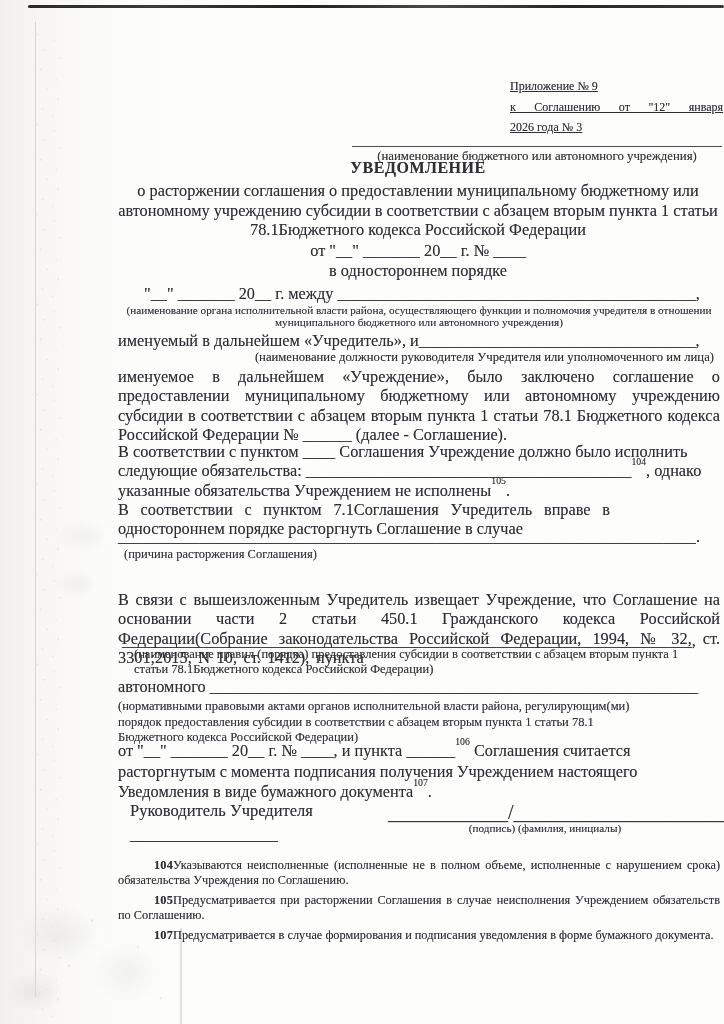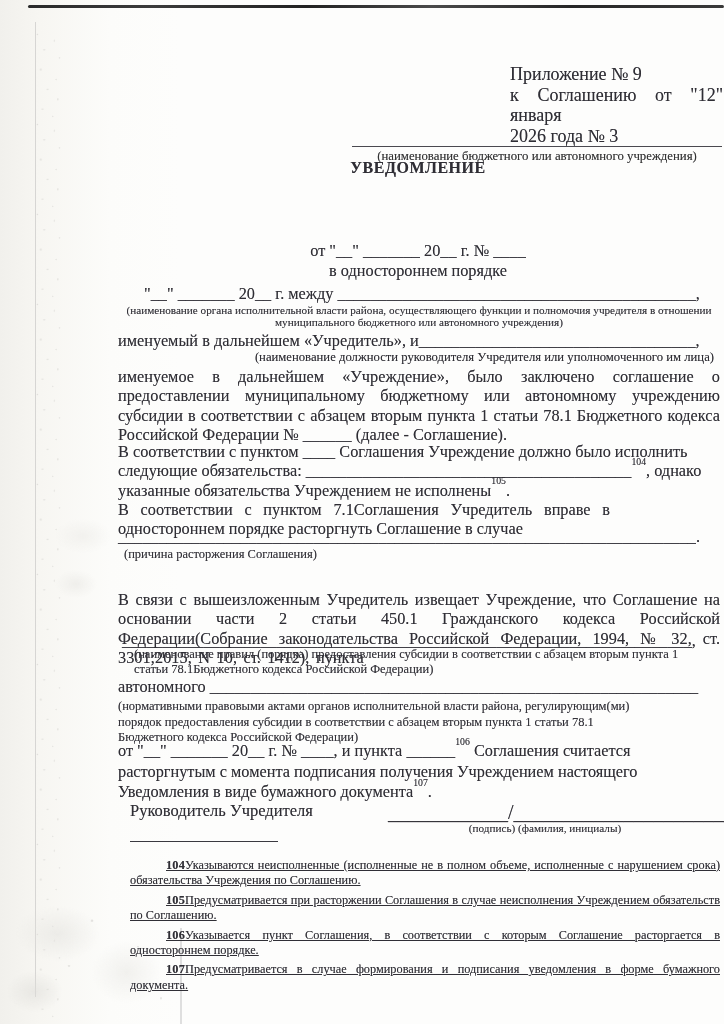--- a/index.html
+++ b/index.html
@@ -67,21 +67,21 @@
   .right { text-align:right; }
   .just { text-align:justify; }
   .nowrap { white-space:nowrap; }
 
   .body-text { font-size:16.3px; line-height:19.3px; }
   .small-cap { font-size:12.5px; line-height:15px; color:#34333a; }
   .tiny-cap { font-size:11.2px; line-height:11.6px; color:#34333a; }
 
   sup { font-size:.6em; line-height:0; position:relative; top:-.5em; }
 
-  .corner { left:510px; top:64px; width:213px; font-size:18px; line-height:20.5px; }
+  .corner { left:510px; top:76px; width:213px; font-size:12px; line-height:20.5px;text-decoration:underline; }
   .corner .jl { text-align:justify; text-align-last:justify; }
 
   .name-rule { left:352px; top:146px; width:370px; border-top:1.4px solid #4a4950; height:0; }
   .name-cap  { left:350px; top:149px; width:374px; font-size:12.8px; line-height:14px; color:#333; text-align:center; }
 
   .title    { left:118px; top:159px; width:600px; font-size:16px; letter-spacing:.5px; }
   .subtitle { left:118px; top:181px; width:600px; font-size:16.3px; line-height:19.6px; }
   .dateline { left:118px; top:241px; width:600px; font-size:16.3px; }
   .unilat   { left:118px; top:261px; width:600px; font-size:16.3px; }
 
@@ -100,21 +100,21 @@
   .approved-line { left:118px; top:677px; width:604px; font-size:16.3px; }
   .approved-cap  { left:118px; top:699px; width:530px; line-height:15.6px; }
   .final-para    { left:118px; top:741px; width:602px; line-height:20.5px; }
 
   .sig-label { left:130px; top:801px; font-size:16.5px; }
   .sig-line  { left:388px; top:801px; font-size:20px; }
   .sig-cap   { left:420px; top:823px; width:250px; }
   .separator { left:130px; top:841px; width:148px; border-top:1.4px solid #3a3940; height:0; }
 
   .footnotes { left:118px; top:858px; width:602px; font-size:12.3px; line-height:15.4px; color:#302f36; }
-  .footnotes p { margin:0 0 4px 12px; text-indent:36px; text-align:justify;text-decoration:underline; }
+  .footnotes p { margin:0 0 4px 0; text-indent:36px; text-align:justify; }
   .fn-num { font-weight:600; letter-spacing:.2px; }
 </style>
 </head>
 <body>
 
 <div class="page">
 
   <div class="top-edge"></div>
   <div class="fold-line"></div>
   <div class="speckle-strip"></div>
@@ -127,20 +127,21 @@
     <div class="abs corner">
       <div>Приложение № 9</div>
       <div class="jl">к Соглашению от "12" января</div>
       <div>2026 года № 3</div>
     </div>
 
     <div class="abs name-rule"></div>
     <div class="abs name-cap">(наименование бюджетного или автономного учреждения)</div>
 
     <div class="abs title center b">УВЕДОМЛЕНИЕ</div>
+    <div class="abs subtitle center">о расторжении соглашения о предоставлении муниципальному бюджетному или автономному учреждению субсидии в соответствии с абзацем вторым пункта 1 статьи 78.1Бюджетного кодекса Российской Федерации</div>
     <div class="abs dateline center">от "__" _______ 20__ г. № ____</div>
     <div class="abs unilat center">в одностороннем порядке</div>
 
     <div class="abs intro-line nowrap">"__" _______ 20__ г. между ____________________________________________,</div>
     <div class="abs founder-line nowrap">именуемый в дальнейшем «Учредитель», и__________________________________,</div>
 
     <div class="abs intro-cap tiny-cap center">(наименование органа исполнительной власти района, осуществляющего функции и полномочия учредителя в отношении муниципального бюджетного или автономного учреждения)</div>
     <div class="abs founder-cap right">(наименование должности руководителя Учредителя или уполномоченного им лица)</div>
 
     <div class="abs agreement body-text just">именуемое в дальнейшем «Учреждение», было заключено соглашение о предоставлении муниципальному бюджетному или автономному учреждению субсидии в соответствии с абзацем вторым пункта 1 статьи 78.1 Бюджетного кодекса Российской Федерации № ______ (далее - Соглашение).</div>
@@ -163,18 +164,17 @@
     <div class="abs final-para body-text"><span>от "__" _______ 20__ г. № ____, и пункта ______</span><sup>106</sup><span> Соглашения считается расторгнутым с момента подписания получения Учреждением настоящего Уведомления в виде бумажного документа</span><sup>107</sup><span>.</span></div>
 
     <div class="abs sig-label">Руководитель Учредителя</div>
     <div class="abs sig-line nowrap">____________/______________________/</div>
     <div class="abs sig-cap tiny-cap center">(подпись)  (фамилия, инициалы)</div>
     <div class="abs separator"></div>
 
     <div class="abs footnotes">
       <p><span class="fn-num">104</span><span>Указываются неисполненные (исполненные не в полном объеме, исполненные с нарушением срока) обязательства Учреждения по Соглашению.</span></p>
       <p><span class="fn-num">105</span><span>Предусматривается при расторжении Соглашения в случае неисполнения Учреждением обязательств по Соглашению.</span></p>
-      <p><span class="fn-num">106</span><span>Указывается пункт Соглашения, в соответствии с которым Соглашение расторгается в одностороннем порядке.</span></p>
       <p><span class="fn-num">107</span><span>Предусматривается в случае формирования и подписания уведомления в форме бумажного документа.</span></p>
     </div>
 
   </div>
 </div>
 
 </body></html>

